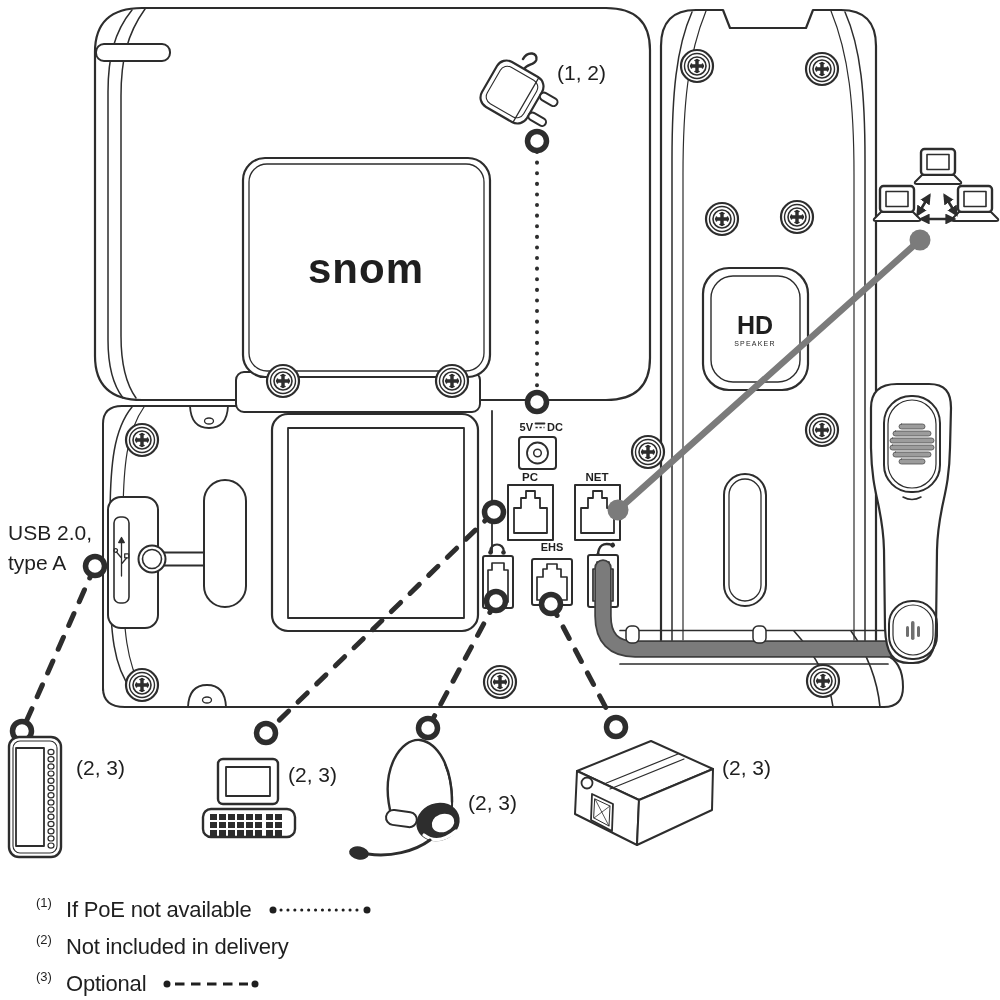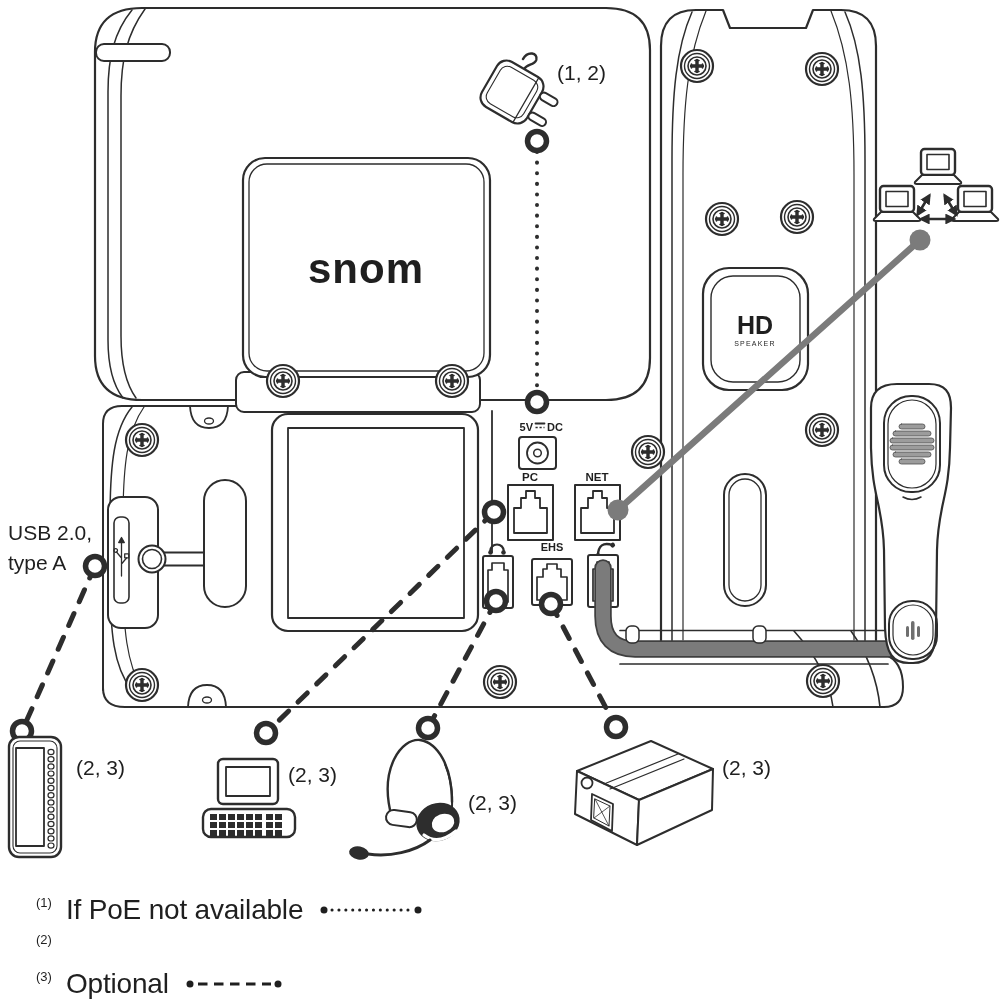--- a/index.html
+++ b/index.html
@@ -2,21 +2,21 @@
 <html><head>
 <meta charset="utf-8">
 <style>
   html,body{margin:0;padding:0;background:#fff;}
   .stage{position:relative;width:1000px;height:1000px;background:#fff;overflow:hidden;
          font-family:"Liberation Sans",sans-serif;color:#1f1f1f;}
   .stage svg text{font-family:"Liberation Sans",sans-serif;fill:#1f1f1f;}
   .legend{position:absolute;left:36px;top:891px;}
   .legend-row{display:flex;align-items:center;height:37px;}
   .legend-marker{font-size:13px;font-weight:500;width:30px;transform:translateY(-7px);display:inline-block;}
-  .legend-text{font-size:28px;font-weight:500;letter-spacing:-0.2px;}
+  .legend-text{font-size:22px;font-weight:500;letter-spacing:-0.2px;}
   .legend-sample{margin-left:16px;display:inline-block;}
 </style>
 </head>
 <body>
 
 <div class="stage">
 
 <svg width="1000" height="1000" viewBox="0 0 1000 1000">
   <defs>
     <marker id="arr" viewBox="0 0 10 10" refX="7" refY="5" markerWidth="4.2" markerHeight="4.2" orient="auto-start-reverse">
@@ -360,20 +360,21 @@
     <span class="legend-marker">(1)</span>
     <span class="legend-text">If PoE not available</span>
     <svg class="legend-sample" width="105" height="14">
       <circle cx="5" cy="7" r="3.5" fill="#1f1f1f"></circle>
       <line x1="13" y1="7" x2="93" y2="7" stroke="#1f1f1f" stroke-width="3" stroke-dasharray="0.1 6.8" stroke-linecap="round"></line>
       <circle cx="99" cy="7" r="3.5" fill="#1f1f1f"></circle>
     </svg>
   </div>
   <div class="legend-row">
     <span class="legend-marker">(2)</span>
+    <span class="legend-text">Not included in delivery</span>
   </div>
   <div class="legend-row">
     <span class="legend-marker">(3)</span>
     <span class="legend-text">Optional</span>
     <svg class="legend-sample" width="100" height="14">
       <circle cx="5" cy="7" r="3.5" fill="#1f1f1f"></circle>
       <line x1="13" y1="7" x2="86" y2="7" stroke="#1f1f1f" stroke-width="3" stroke-dasharray="9.5 6.5" stroke-linecap="butt"></line>
       <circle cx="93" cy="7" r="3.5" fill="#1f1f1f"></circle>
     </svg>
   </div>

